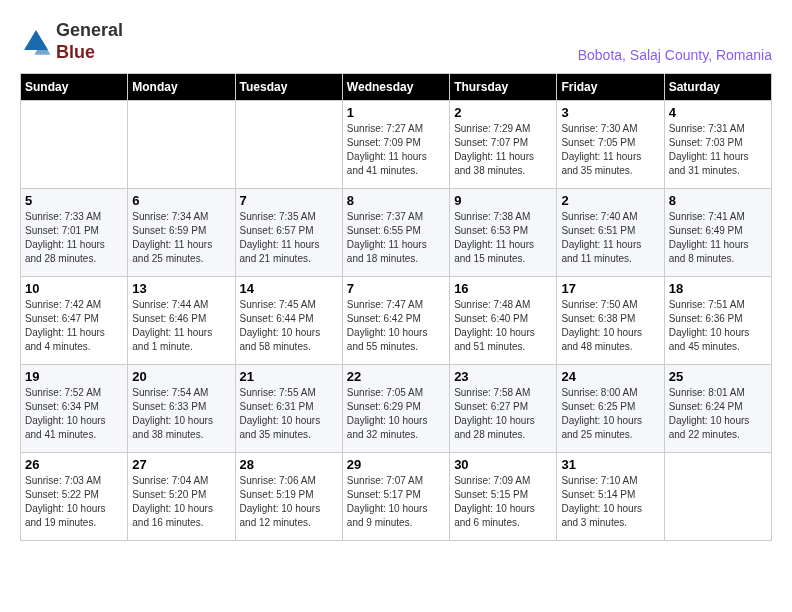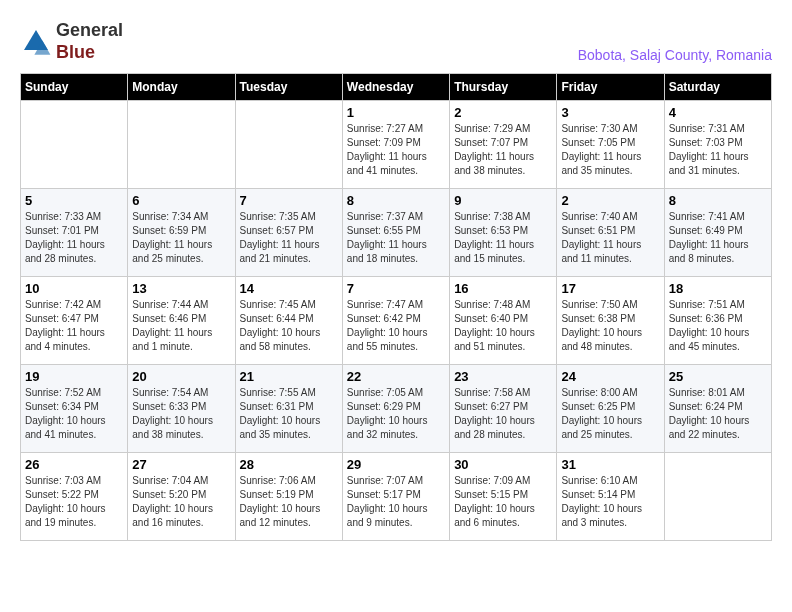--- a/index.html
+++ b/index.html
@@ -315,20 +315,20 @@
 Daylight: 10 hours and 9 minutes.</div>
         </td>
         <td>
           <div class="day-num">30</div>
           <div class="day-info">Sunrise: 7:09 AM
 Sunset: 5:15 PM
 Daylight: 10 hours and 6 minutes.</div>
         </td>
         <td>
           <div class="day-num">31</div>
-          <div class="day-info">Sunrise: 6:10 AM
+          <div class="day-info">Sunrise: 7:10 AM
 Sunset: 5:14 PM
 Daylight: 10 hours and 3 minutes.</div>
         </td>
         <td class="empty-cell"></td>
       </tr>
     </tbody>
 </table>
 
 </body></html>

